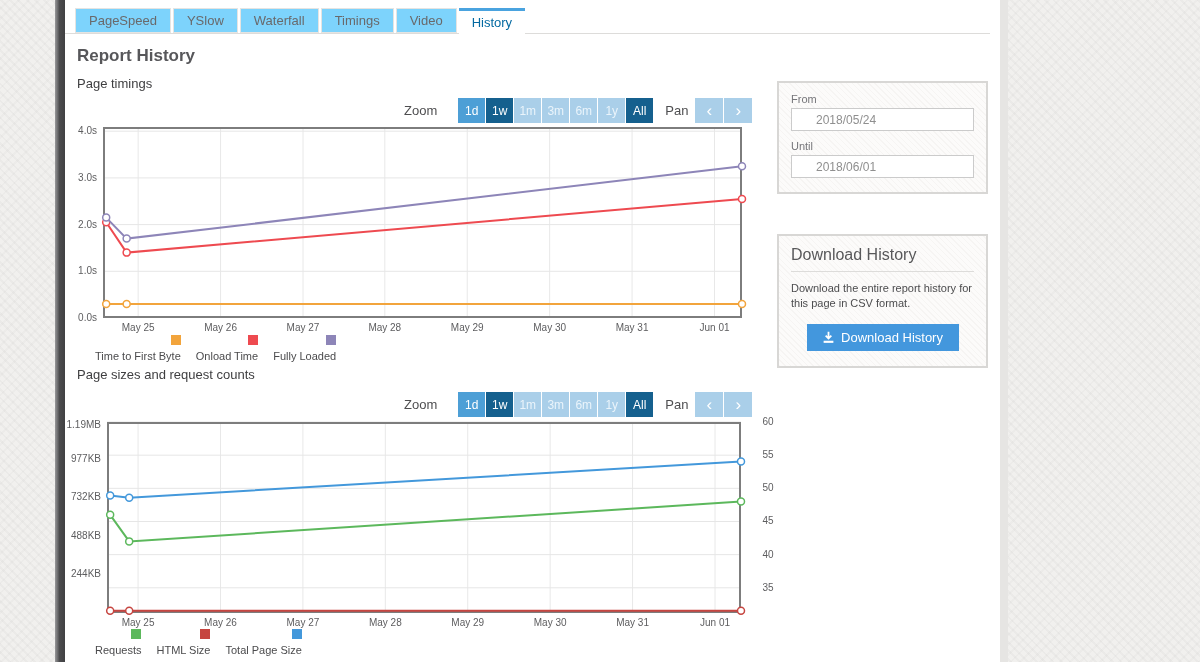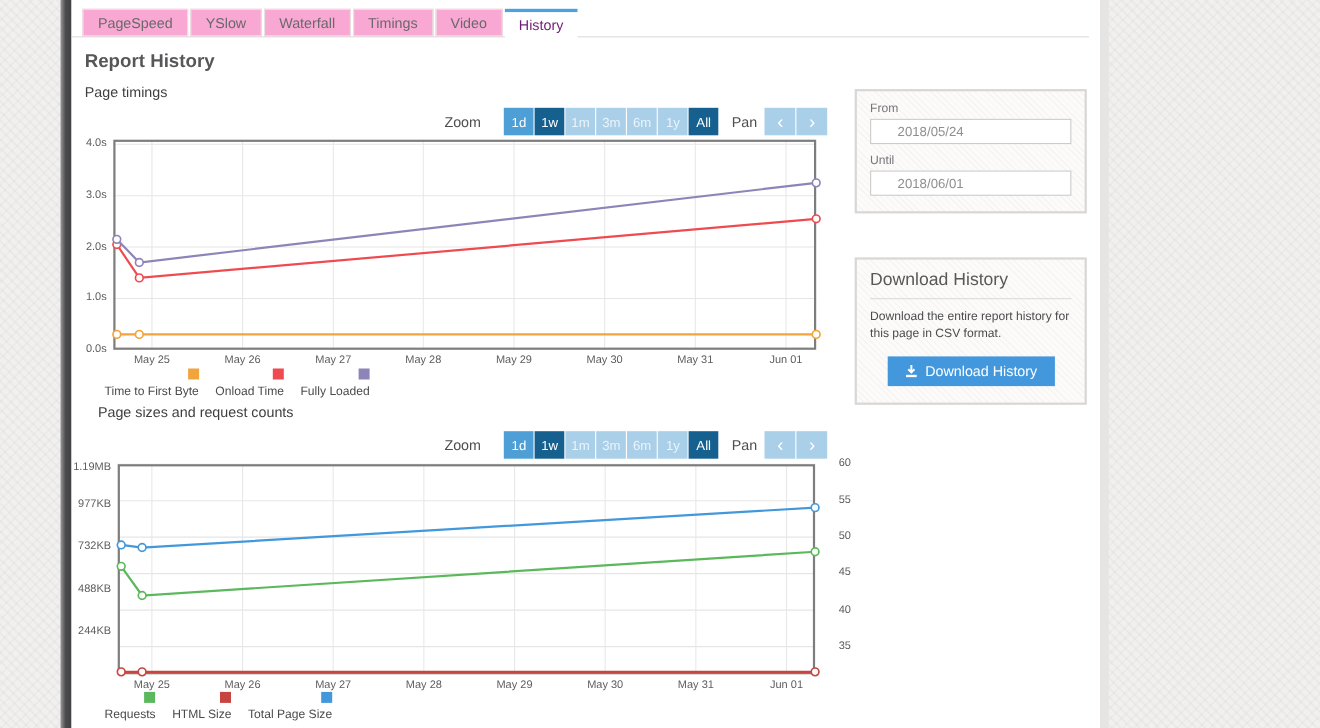--- a/index.html
+++ b/index.html
@@ -14,23 +14,23 @@
   }
   .abs { position:absolute; }
   #left-dark-strip { left:55px; top:0; width:10px; height:662px;
     background:linear-gradient(90deg,#99999b 0,#4c4c4e 45%,#404042 100%); }
   #content-card { left:65px; top:0; width:935px; height:662px; background:#ffffff; }
   #right-gutter { left:1000px; top:0; width:8px; height:662px; background:#e6e5e3; }
 
   
   #tab-bar { left:75px; top:8px; height:26px; display:flex; gap:2px; z-index:3; }
   .tab { height:25px; line-height:24px; padding:0 13px; font-size:13px; color:#69696b;
-    background:#f9a8d4; border:1px solid #e5e4e2; cursor:pointer; }
+    background:#7dd3fc; border:1px solid #e5e4e2; cursor:pointer; }
   .tab.active { background:#ffffff; border:none; border-top:3px solid #4aa3df;
-    color:#701a75; height:27px; line-height:23px; }
+    color:#0369a1; height:27px; line-height:23px; }
   #tab-underline { left:65px; top:33px; width:925px; height:1px; background:#dddcda; z-index:1; }
 
   #report-title { left:77px; top:46px; font-size:17px; color:#57575a; }
   .section-label { font-size:13px; color:#3e3e40; }
 
   
   .range-selector { display:flex; align-items:center; height:25px; }
   .rs-text { font-size:13px; color:#4e4e50; }
   .rs-zoom-text { margin-right:21px; }
   .rs-pan-text { margin-left:11px; margin-right:7px; }
@@ -154,21 +154,21 @@
     <span class="legend-item">
       <span class="legend-swatch" style="background: rgb(238, 74, 80);"></span>
       <span class="legend-text">Onload Time</span>
     </span>
     <span class="legend-item">
       <span class="legend-swatch" style="background: rgb(141, 133, 184);"></span>
       <span class="legend-text">Fully Loaded</span>
     </span>
   </div>
 
-<div class="abs section-label" style="left:77px; top:367px;margin-left:12px;">Page sizes and request counts</div>
+<div class="abs section-label" style="left:77px; top:367px;">Page sizes and request counts</div>
 <div id="rs2" class="abs range-selector" style="left:404px; top:392px;">
     <span class="rs-text rs-zoom-text">Zoom</span>
     <span class="zoom-btn enabled">1d</span>
     <span class="zoom-btn active">1w</span>
     <span class="zoom-btn disabled">1m</span>
     <span class="zoom-btn disabled">3m</span>
     <span class="zoom-btn disabled">6m</span>
     <span class="zoom-btn disabled">1y</span>
     <span class="zoom-btn active">All</span>
     <span class="rs-text rs-pan-text">Pan</span>

